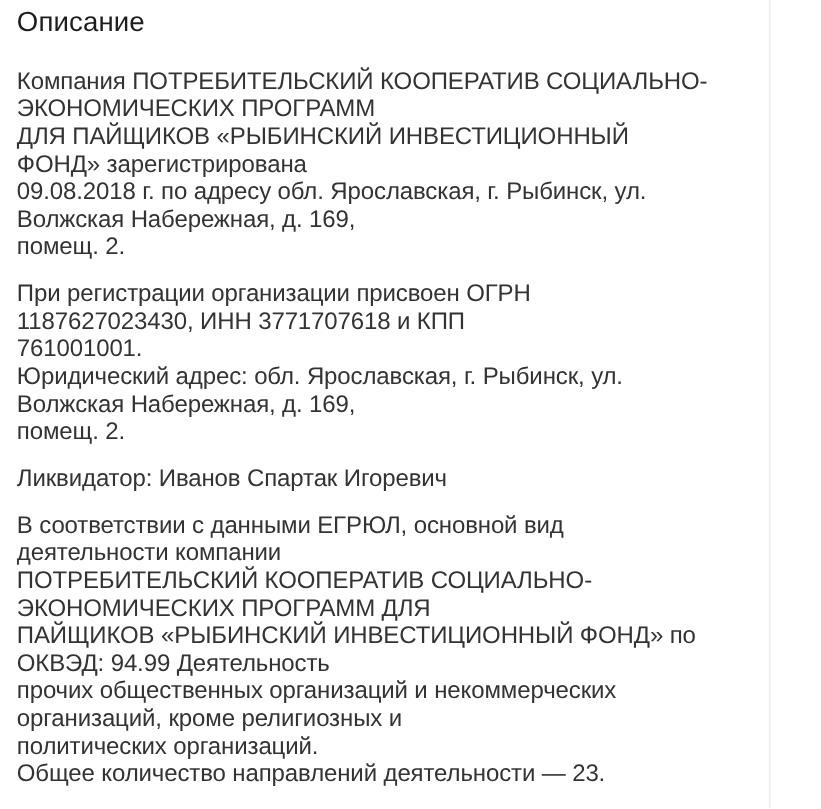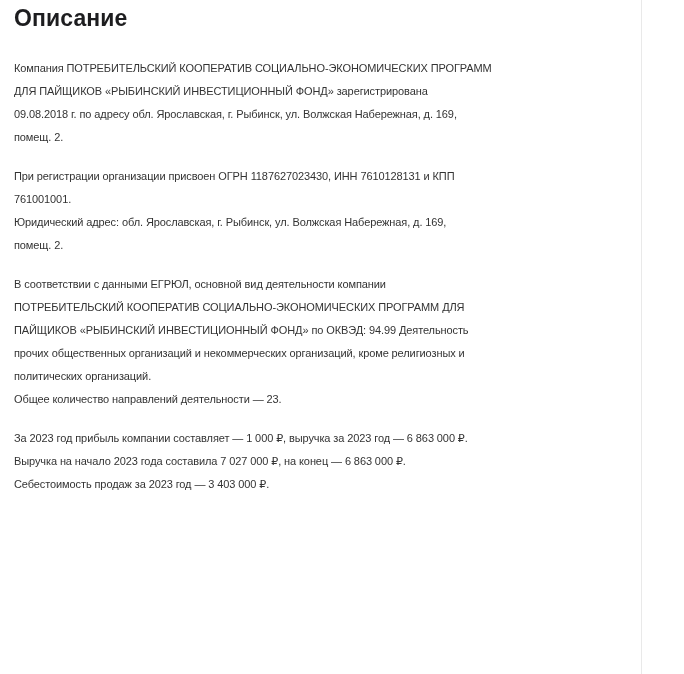--- a/index.html
+++ b/index.html
@@ -16,27 +16,27 @@
     position: relative;
   }
   .content {
     padding: 4px 48px 0 14px;
     box-sizing: border-box;
     width: 641px;
   }
   h1.section-heading {
     font-size: 23px;
     line-height: 28px;
-    font-weight: 700;
+    font-weight: 400;
     color: #1d1d1f;
     margin: 0 0 25px 0;
     letter-spacing: 0.1px;
   }
   p.para {
-    font-size: 11px;
+    font-size: 20px;
     line-height: 23px;
     margin: 0 0 16px 0;
     white-space: pre-line;
     letter-spacing: -0.1px;
     color: #333333;
   }
   .v-divider {
     position: absolute;
     left: 641px;
     top: 0;
@@ -50,25 +50,26 @@
 
 <div class="content">
   <h1 class="section-heading">Описание</h1>
 
   <p class="para">Компания ПОТРЕБИТЕЛЬСКИЙ КООПЕРАТИВ СОЦИАЛЬНО-ЭКОНОМИЧЕСКИХ ПРОГРАММ
 ДЛЯ ПАЙЩИКОВ «РЫБИНСКИЙ ИНВЕСТИЦИОННЫЙ ФОНД» зарегистрирована
 09.08.2018 г. по адресу обл. Ярославская, г. Рыбинск, ул. Волжская Набережная, д. 169,
 помещ. 2.</p>
 
 
-  <p class="para">При регистрации организации присвоен ОГРН 1187627023430, ИНН 7610128131 и КПП
+  <p class="para">При регистрации организации присвоен ОГРН 1187627023430, ИНН 3771707618 и КПП
 761001001.
 Юридический адрес: обл. Ярославская, г. Рыбинск, ул. Волжская Набережная, д. 169,
 помещ. 2.</p>
 
+  <p class="para">Ликвидатор: Иванов Спартак Игоревич</p>
 
   <p class="para">В соответствии с данными ЕГРЮЛ, основной вид деятельности компании
 ПОТРЕБИТЕЛЬСКИЙ КООПЕРАТИВ СОЦИАЛЬНО-ЭКОНОМИЧЕСКИХ ПРОГРАММ ДЛЯ
 ПАЙЩИКОВ «РЫБИНСКИЙ ИНВЕСТИЦИОННЫЙ ФОНД» по ОКВЭД: 94.99 Деятельность
 прочих общественных организаций и некоммерческих организаций, кроме религиозных и
 политических организаций.
 Общее количество направлений деятельности — 23.</p>
 
   <p class="para">За 2023 год прибыль компании составляет — 1 000 ₽, выручка за 2023 год — 6 863 000 ₽.
 Выручка на начало 2023 года составила 7 027 000 ₽, на конец — 6 863 000 ₽.

